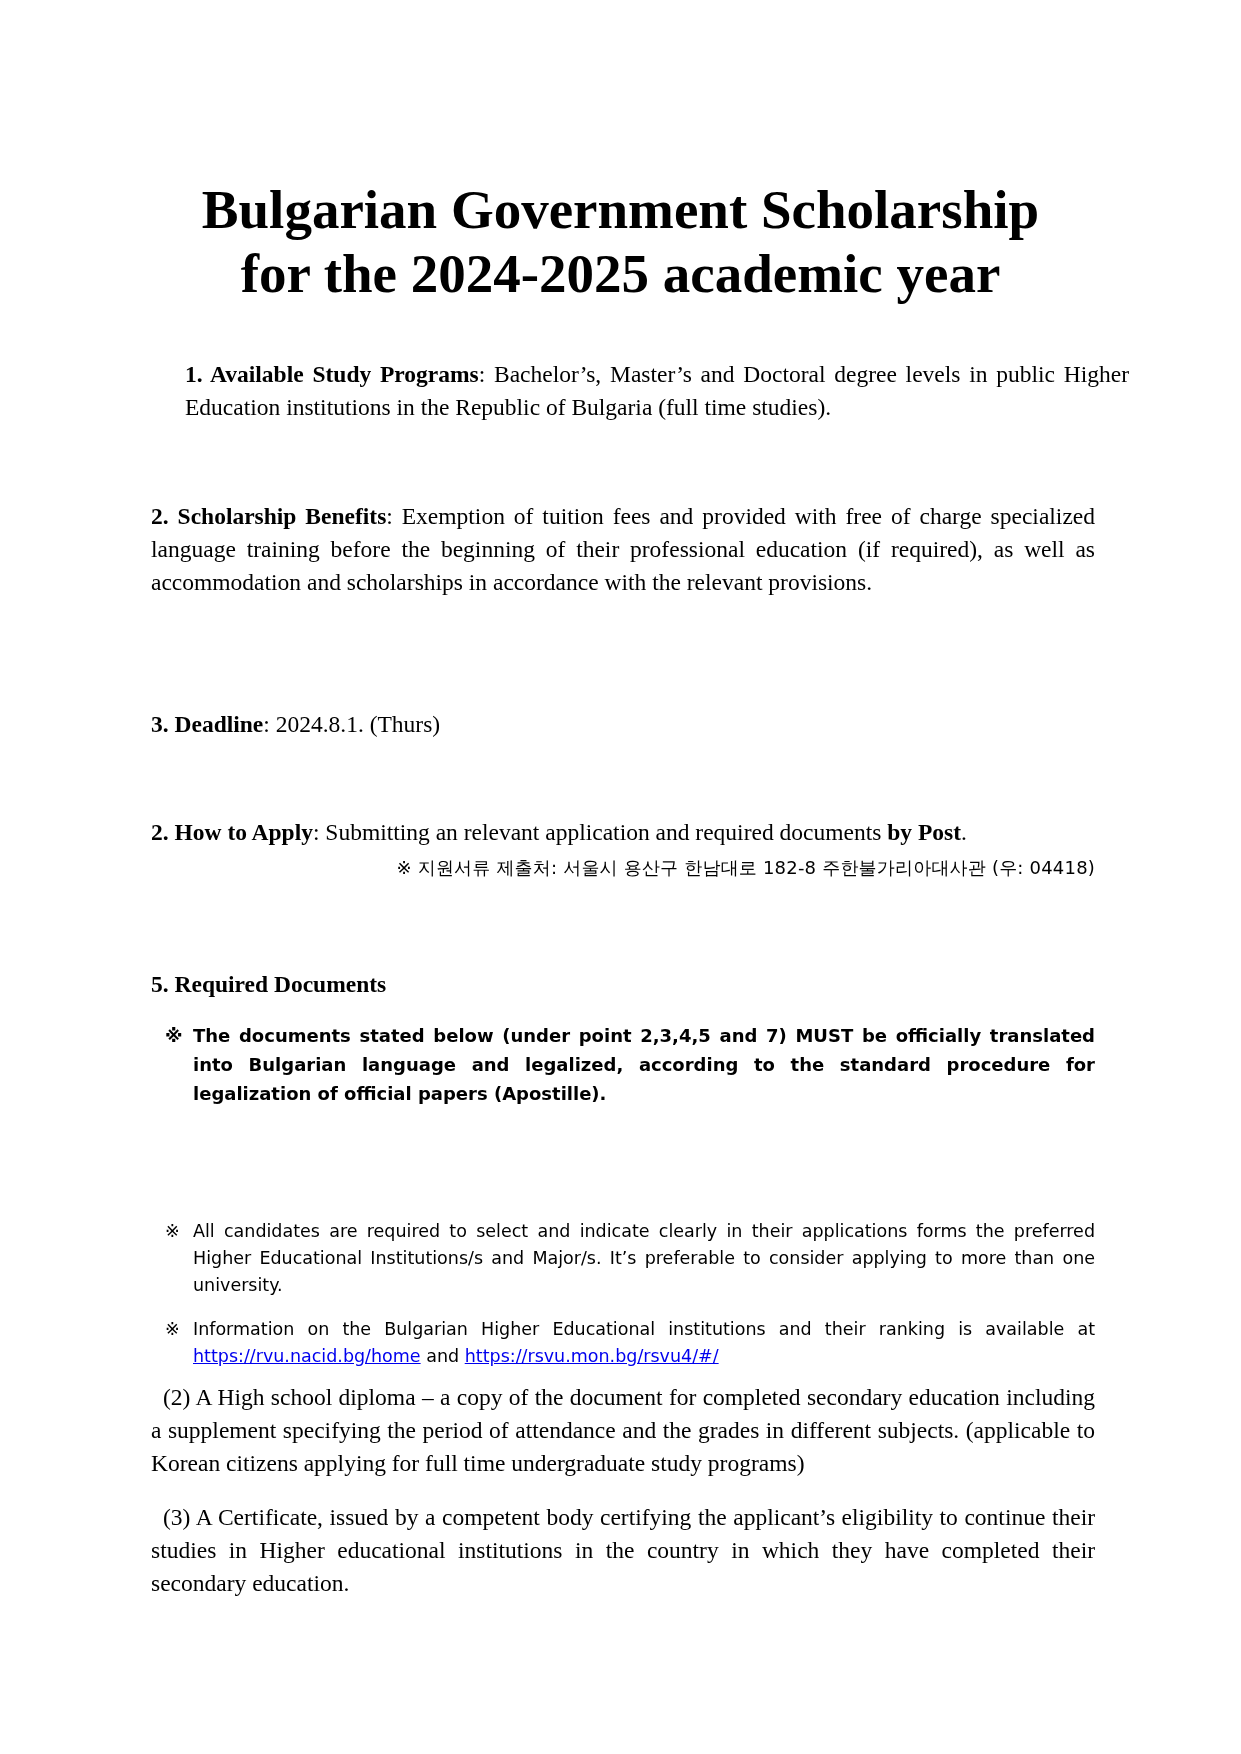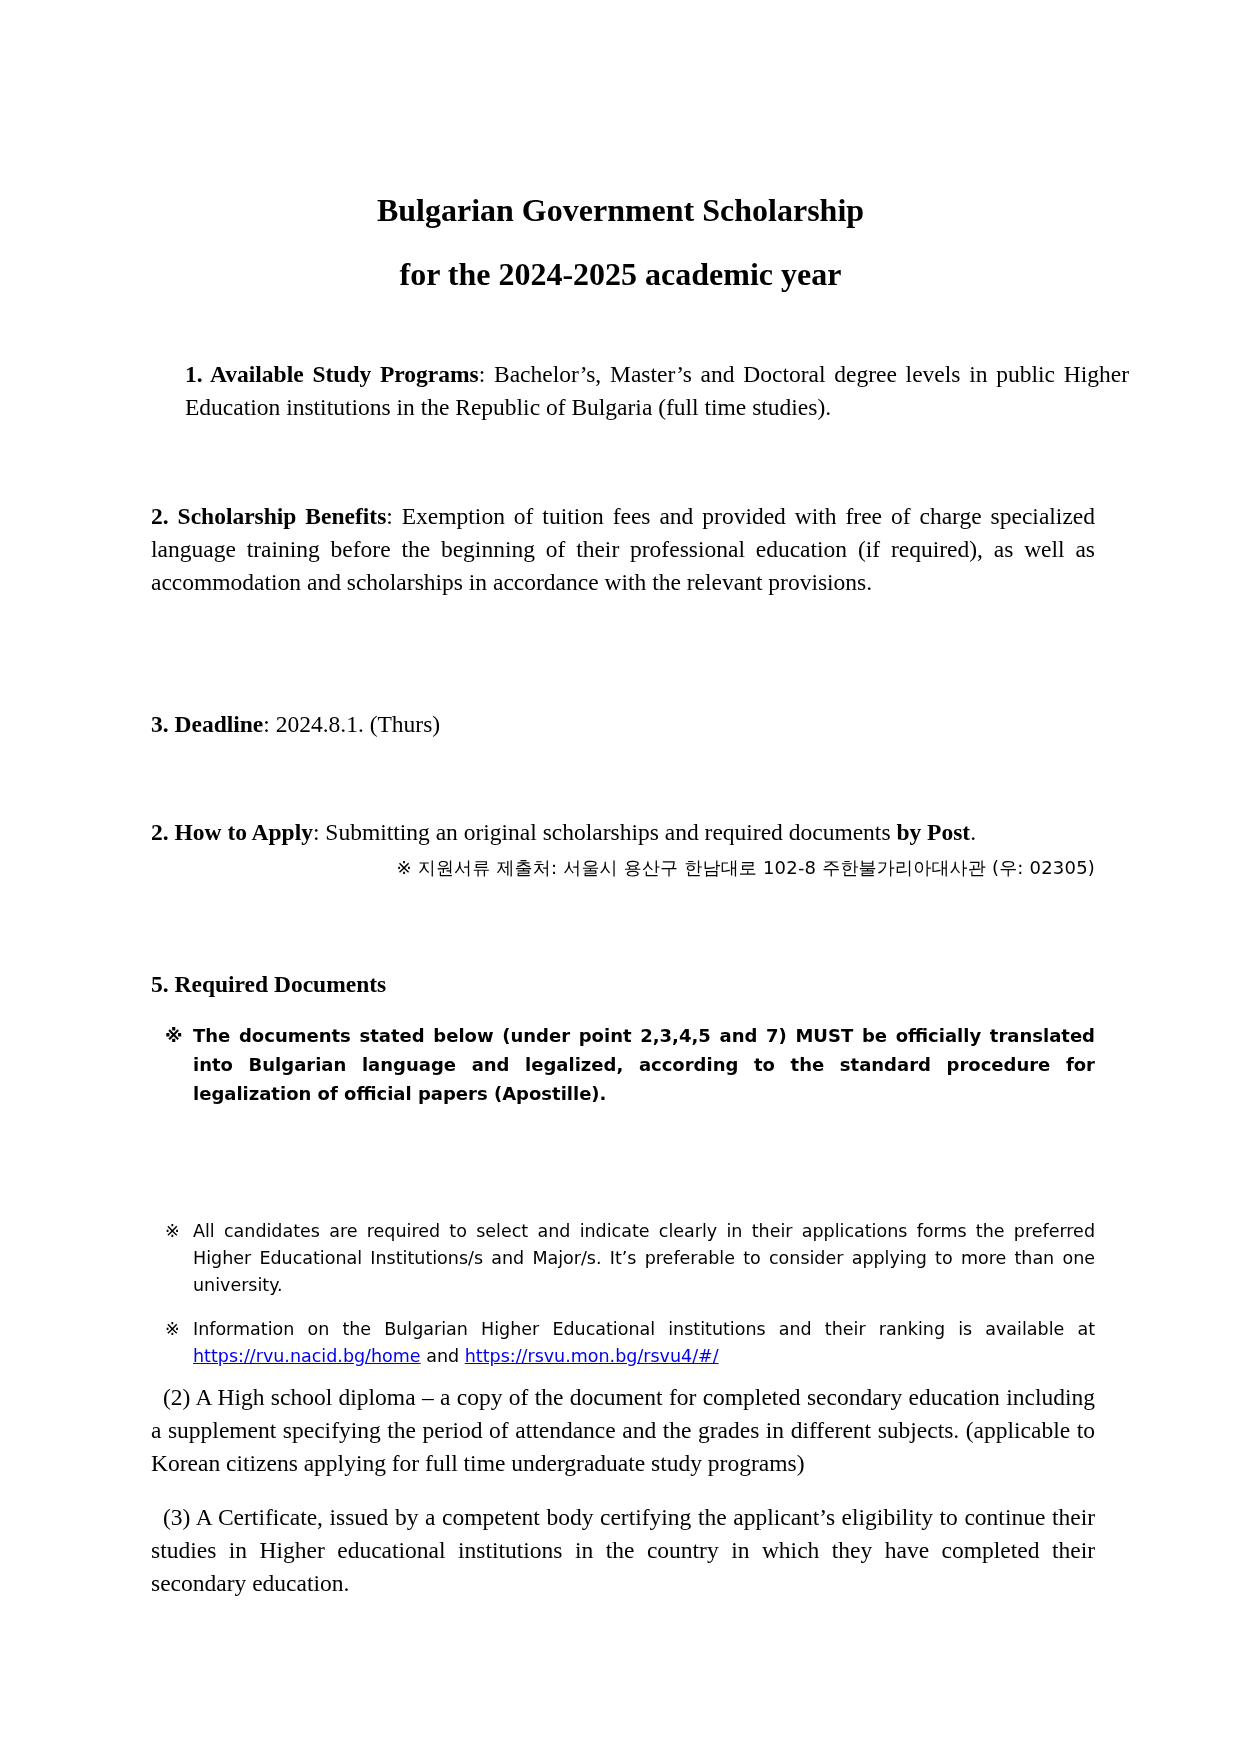--- a/index.html
+++ b/index.html
@@ -1,20 +1,20 @@
 <!DOCTYPE html>
 <html><head>
 <meta charset="utf-8">
 <style>
   html, body { margin: 0; padding: 0; background: #ffffff; }
   body { width: 1241px; height: 1754px; position: relative; overflow: hidden; color: #000; }
   .page { position: absolute; left: 0; top: 0; width: 1241px; height: 1754px; background: #fff; }
   .title {
     position: absolute; left: 0; width: 1241px; text-align: center;
-    font-family: "Liberation Serif", serif; font-weight: bold; font-size: 32px; line-height: 64px;
+    font-family: "Liberation Serif", serif; font-weight: bold; font-size: 55px; line-height: 64px;
   }
   .block {
     position: absolute; left: 151px; width: 944px;
     font-family: "Liberation Serif", serif; font-size: 23.5px; line-height: 33px;
     text-align: justify;
   }
   .block b { font-weight: bold; }
   .korean {
     position: absolute; font-family: "DejaVu Sans", sans-serif; font-size: 18px; line-height: 30px;
     white-space: nowrap; letter-spacing: 0.2px;
@@ -44,23 +44,23 @@
 
   <div class="block" style="top:500px;">
     <b>2. Scholarship Benefits</b><span>: Exemption of tuition fees and provided with free of charge specialized language training before the beginning of their professional education (if required), as well as accommodation and scholarships in accordance with the relevant provisions.</span>
   </div>
 
   <div class="block" style="top:708px;">
     <b>3. Deadline</b><span>: 2024.8.1. (Thurs)</span>
   </div>
 
   <div class="block" style="top:816px; text-align:left;">
-    <b>2. How to Apply</b><span>: Submitting an original scholarships and required documents </span><b>by Post</b><span>.</span>
+    <b>2. How to Apply</b><span>: Submitting an relevant application and required documents </span><b>by Post</b><span>.</span>
   </div>
-  <div class="korean" style="top:853px; right:146px;">※  지원서류 제출처: 서울시 용산구 한남대로 102-8 주한불가리아대사관 (우: 02305)</div>
+  <div class="korean" style="top:853px; right:146px;">※  지원서류 제출처: 서울시 용산구 한남대로 182-8 주한불가리아대사관 (우: 04418)</div>
 
   <div class="block" style="top:968px;">
     <b>5. Required Documents</b>
   </div>
 
   <div class="note bold" style="top:1021px;">
     <span class="mark">※</span>
     <span>The documents stated below (under point 2,3,4,5 and 7) </span><span class="red">MUST</span><span> be officially translated into Bulgarian language and legalized, according to the standard procedure for legalization of official papers (Apostille).</span>
   </div>
 

